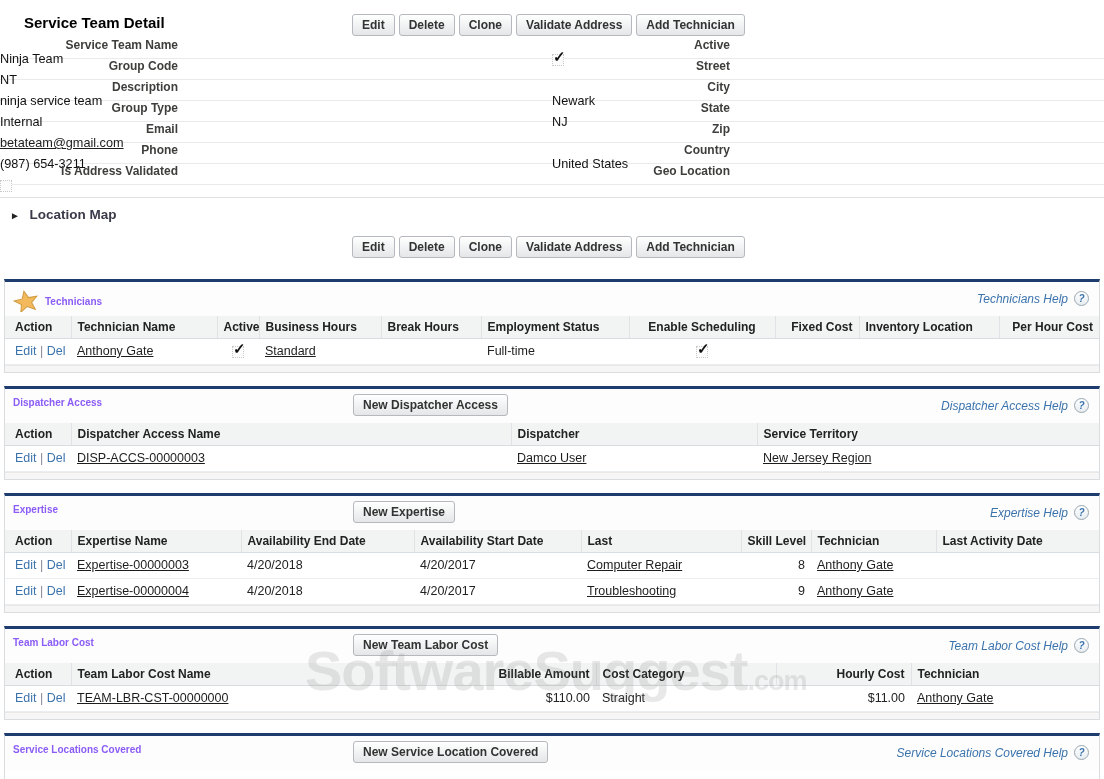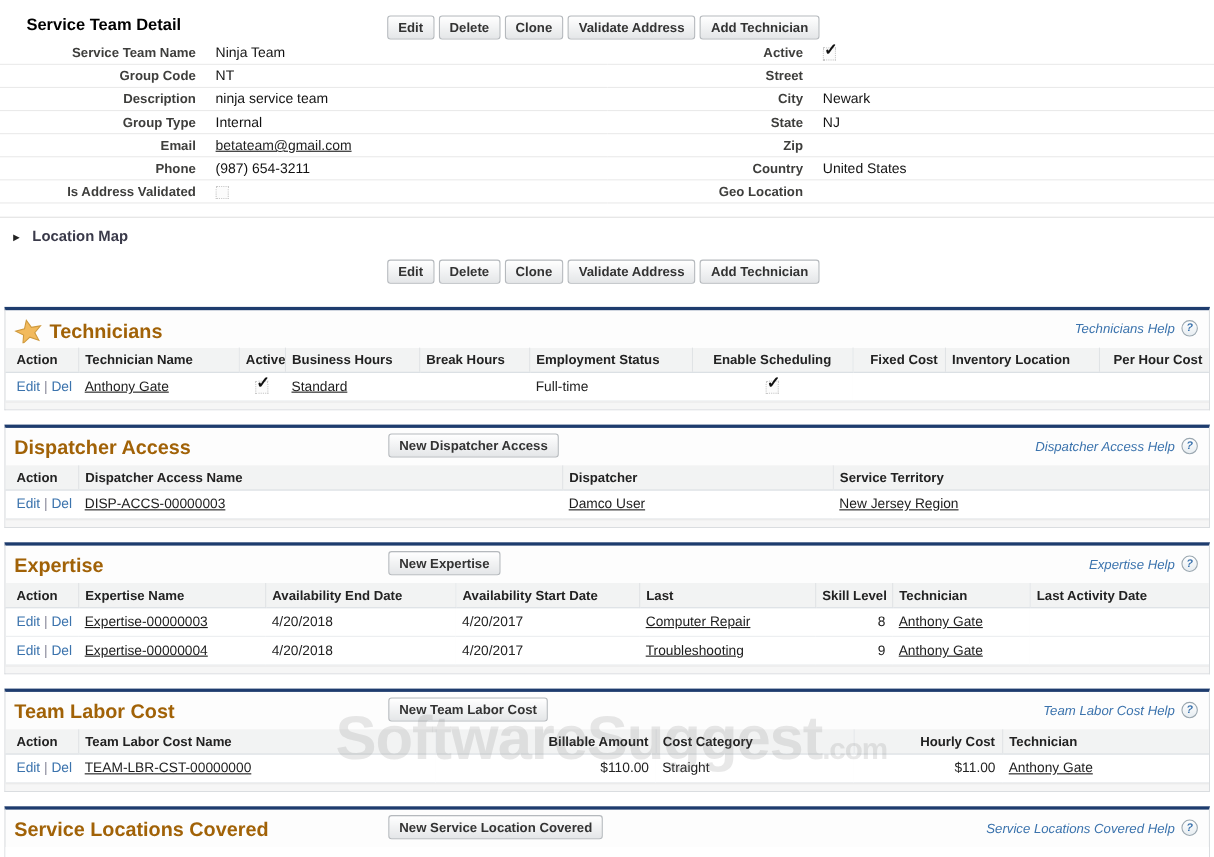--- a/index.html
+++ b/index.html
@@ -30,22 +30,23 @@
     position: absolute; left: 24px; top: 14px;
     font-size: 15px; font-weight: bold; color:#000;
   }
   .btnrow-top { position: absolute; left: 352px; top: 14px; white-space: nowrap; }
   .btnrow-mid { position: relative; height: 34px; margin-top: 6px; }
   .btnrow-mid .inner { position: absolute; left: 352px; top: 4px; white-space: nowrap; }
 
   .detail-grid { display: flex; width: 100%; }
   .detail-col { width: 50%; }
   .field-row {
-    display: flex; align-items: center; height: 21px;
+    display: flex; align-items: flex-start; height: 21px;
     border-bottom: 1px solid #eaeaea;
+    flex-direction: column;
   }
   .field-label {
     width: 196px; text-align: right; padding-right: 18px;
     font-weight: bold; color:#3e3e3c; font-size: 12px;
     white-space: nowrap;
   }
   .field-value { flex: 1; font-size: 12.7px; color:#111; white-space: nowrap; }
   .vlink { color:#1d1d1d; text-decoration: underline; }
 
   
@@ -67,21 +68,21 @@
 
   
   .relsection {
     margin: 13px 4px 0 4px;
     border: 1px solid #dadde0;
     border-top: 3px solid #1e3c6e;
     background: #fdfdfd;
   }
   .rel-header { position: relative; height: 34px; }
   .rel-title-wrap { position: absolute; left: 8px; top: 8px; display:flex; align-items:center; }
-  .rel-title { font-size: 18px; font-weight: bold; color:#a16207; }
+  .rel-title { font-size: 10px; font-weight: bold; color:#8b5cf6; }
   .star-wrap { width: 26px; height: 22px; margin-right: 6px; }
   .rel-newbtn { position: absolute; left: 348px; top: 5px; }
   .rel-help {
     position: absolute; right: 10px; top: 9px;
     display: flex; align-items: center; font-size: 12px; font-style: italic;
   }
   .help-link { color:#3b73ad; text-decoration: none; margin-right: 6px; }
   .help-q {
     display:inline-flex; align-items:center; justify-content:center;
     width: 15px; height: 15px; border-radius: 50%;

